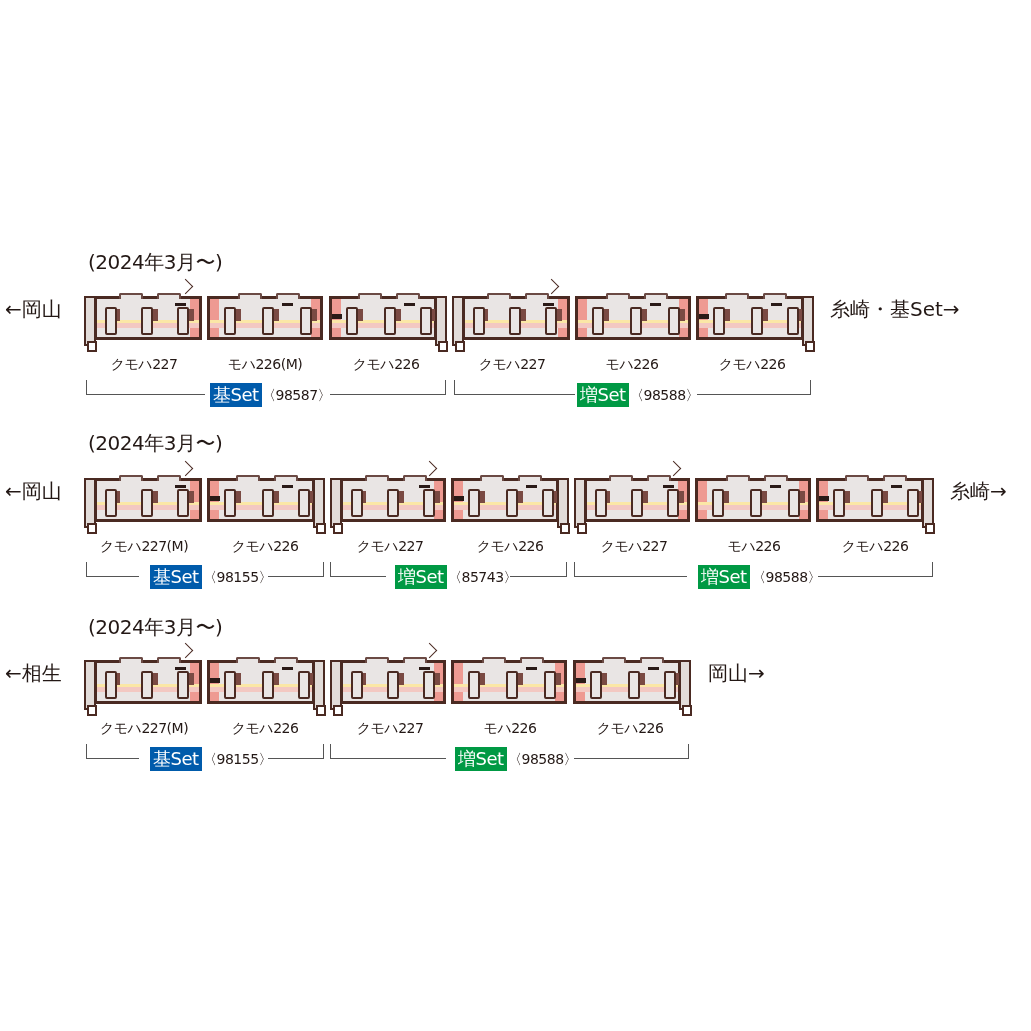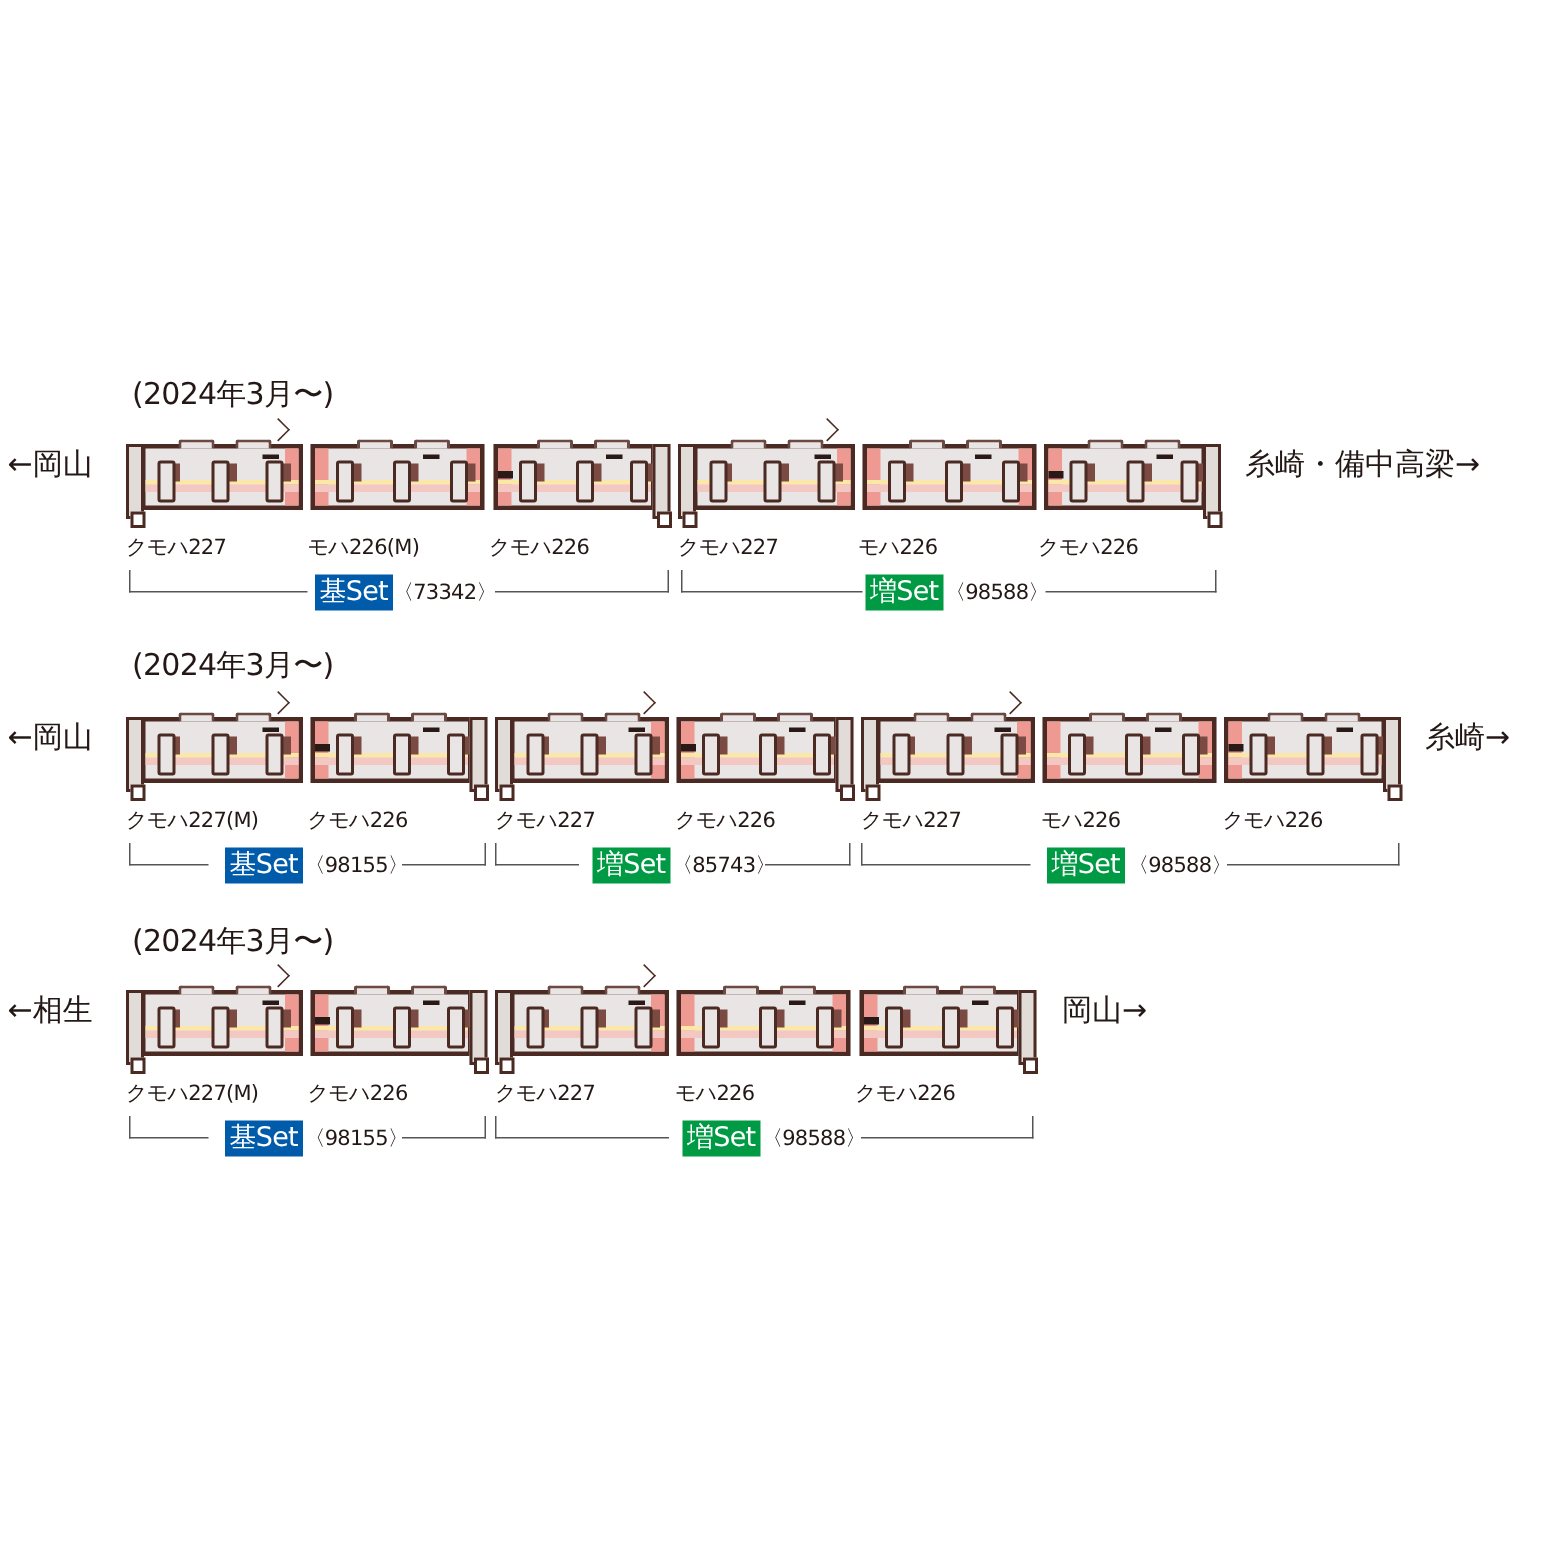--- a/index.html
+++ b/index.html
@@ -1,20 +1,20 @@
 <!DOCTYPE html>
 <html><head>
 <meta charset="utf-8">
 <style>
   html,body{margin:0;padding:0;background:#ffffff;}
   body{width:1031px;height:1031px;position:relative;overflow:hidden;font-family:"DejaVu Sans","Liberation Sans",sans-serif;color:#231815;}
   .abs{position:absolute;}
   .period{font-size:20px;letter-spacing:-0.5px;white-space:nowrap;}
   .dest{font-size:20px;white-space:nowrap;}
-  .label{font-size:14px;white-space:nowrap;letter-spacing:-0.5px;}
+  .label{font-size:14px;text-align:center;white-space:nowrap;letter-spacing:-0.5px;}
   .car{position:absolute;height:44px;box-sizing:border-box;border:3px solid #4a2a22;background:#e9e5e4;}
   .car .endL,.car .endR{position:absolute;top:0;bottom:0;width:9px;background:#ee9a92;}
   .car .endL{left:0}.car .endR{right:0}
   .car .stripe1{position:absolute;left:0;right:0;top:21px;height:3px;background:#fbe7a6;}
   .car .stripe2{position:absolute;left:0;right:0;top:24px;height:5px;background:#f3c8c2;}
   .car .win{position:absolute;top:8px;width:12px;height:28px;border:2px solid #4a2a22;background:#e9e5e4;box-sizing:border-box;border-radius:2px;}
   .car .shade{position:absolute;top:10px;width:7px;height:12px;background:#7a4a43;}
   .car .vent{position:absolute;top:4px;width:11px;height:3px;background:#2a1a17;}
   .car .black{position:absolute;top:15px;width:10px;height:5px;background:#2a1a17;}
   .roofbox{position:absolute;top:-6px;width:24px;height:6px;background:#e9e5e4;border:2px solid #6b4a44;border-bottom:none;box-sizing:border-box;border-radius:2px 2px 0 0;}
@@ -28,21 +28,21 @@
   .badge.kiso{background:#005bab;}
   .badge.zo{background:#009944;}
   .code{position:absolute;font-size:14px;line-height:24px;white-space:nowrap;letter-spacing:-0.5px;}
 </style>
 </head>
 <body>
 
 <div>
   <div class="abs period" style="left:88px;top:249px;">(2024年3月〜)</div>
   <div class="abs dest" style="left:5px;top:296px;">←岡山</div>
-  <div class="abs dest" style="left:830px;top:296px;">糸崎・備中高梁→</div>
+  <div class="abs dest" style="left:830px;top:296px;">糸崎・基Set→</div>
 
   <div class="cab" style="left:84px;top:296px;">
       <div class="coupler"></div>
     </div>
   <div class="car" style="left:94px;top:296px;width:108px;">
     <div class="roofbox" style="left:22px"></div>
       <div class="roofbox" style="left:60px"></div>
     <div class="endR"></div>
       <div class="stripe1"></div>
       <div class="stripe2"></div>
@@ -148,21 +148,21 @@
   <div class="abs label" style="left:84px;top:356px;width:120px;">クモハ227</div>
   <div class="abs label" style="left:205px;top:356px;width:120px;">モハ226(M)</div>
   <div class="abs label" style="left:326px;top:356px;width:120px;">クモハ226</div>
   <div class="abs label" style="left:452px;top:356px;width:120px;">クモハ227</div>
   <div class="abs label" style="left:572px;top:356px;width:120px;">モハ226</div>
   <div class="abs label" style="left:692px;top:356px;width:120px;">クモハ226</div>
 
   <div class="bracket l" style="left:86px;top:380px;width:118px;"></div>
   <div class="bracket r" style="left:330px;top:380px;width:115px;"></div>
   <div class="badge kiso" style="left:210px;top:383px;">基Set</div>
-  <div class="code" style="left:262px;top:383px;">〈73342〉</div>
+  <div class="code" style="left:262px;top:383px;">〈98587〉</div>
 
   <div class="bracket l" style="left:454px;top:380px;width:120px;"></div>
   <div class="bracket r" style="left:697px;top:380px;width:113px;"></div>
   <div class="badge zo" style="left:577px;top:383px;">増Set</div>
   <div class="code" style="left:630px;top:383px;">〈98588〉</div>
 </div>
 
 <div>
   <div class="abs period" style="left:88px;top:430px;">(2024年3月〜)</div>
   <div class="abs dest" style="left:5px;top:478px;">←岡山</div>

